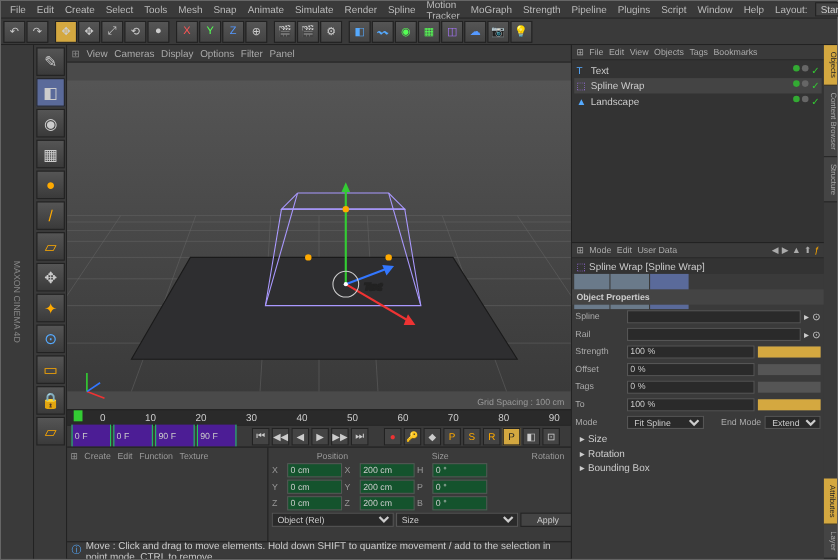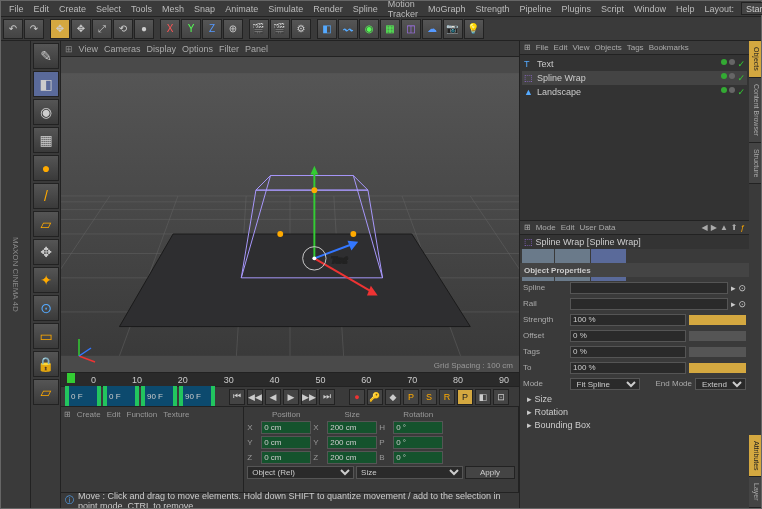--- a/index.html
+++ b/index.html
@@ -24,30 +24,30 @@
 .vp-head{height:16px;background:#3a3a3a;display:flex;align-items:center;padding:0 4px;gap:6px;border-bottom:1px solid #222}
 .vp-head span{color:#aaa;cursor:pointer}
 .vp-label{height:12px;background:#2e2e2e;padding:0 6px;color:#888;font-size:8px;display:flex;align-items:center}
 .viewport{flex:1;background:#4a4a4a;position:relative;overflow:hidden}
 .vp-footer{position:absolute;bottom:2px;right:6px;color:#999;font-size:8px}
 .axis-gizmo{position:absolute;bottom:8px;left:8px;width:30px;height:30px}
 .timeline{height:14px;background:#2a2a2a;border-top:1px solid #222;position:relative;display:flex;align-items:center}
 .tl-marker{position:absolute;left:6px;top:0;width:8px;height:10px;background:#3c3}
 .tl-ticks{flex:1;margin-left:20px;display:flex;justify-content:space-between;padding:0 10px;color:#777;font-size:7px}
 .tl-controls{height:20px;background:#3a3a3a;display:flex;align-items:center;padding:2px 4px;gap:2px;border-top:1px solid #222}
-.tlinput{width:36px;height:31px;background:#0c4a6e;border:4px solid #22c55e;color:#ccc;font-size:8px;padding:0 2px}
+.tlinput{width:36px;height:31px;background:#4c1d95;border:1px solid #22c55e;color:#ccc;font-size:8px;padding:0 2px}
 .tlbtn{width:16px;height:16px;background:#444;border:1px solid #222;display:flex;align-items:center;justify-content:center;cursor:pointer;font-size:9px}
 .bottom-panels{height:86px;background:#3a3a3a;display:flex;border-top:1px solid #222}
 .coord-panel{flex:1;padding:3px;border-right:1px solid #222}
 .cp-tabs{display:flex;gap:6px;margin-bottom:3px}
 .cp-tabs span{color:#999;cursor:pointer;font-size:8px}
 .coord-grid{display:grid;grid-template-columns:12px 50px 12px 50px 12px 50px;gap:2px;align-items:center}
 .coord-grid label{color:#999;font-size:8px}
 .coord-grid input{height:13px;background:#14532d;border:1px solid #555;color:#ccc;font-size:8px;padding:0 2px;width:100%}
-.coord-head{display:grid;grid-template-columns:12px 50px 12px 50px 12px 50px;gap:2px;margin-bottom:2px}
+.coord-head{display:grid;grid-template-columns:12px 50px 12px 50px 12px 50px;gap:18px;margin-bottom:2px}
 .coord-head span{color:#999;font-size:8px;text-align:center}
 .coord-bottom{display:flex;gap:2px;margin-top:2px}
 .coord-bottom select{flex:1;height:13px;background:#2a2a2a;border:1px solid #555;color:#ccc;font-size:8px}
 .apply-btn{width:50px;height:13px;background:#444;border:1px solid #222;color:#ccc;font-size:8px;cursor:pointer}
 .statusbar{height:16px;background:#3a3a3a;border-top:1px solid #222;display:flex;align-items:center;padding:0 4px;color:#999;font-size:8px}
 .right-panel{width:230px;background:#3a3a3a;border-left:1px solid #222;display:flex;flex-direction:column}
 .obj-mgr{flex:0 0 180px;display:flex;flex-direction:column;border-bottom:1px solid #222}
 .om-menu{height:14px;display:flex;align-items:center;padding:0 4px;gap:5px;border-bottom:1px solid #222}
 .om-menu span{color:#aaa;font-size:8px;cursor:pointer}
 .om-list{flex:1;background:#333;padding:2px}

